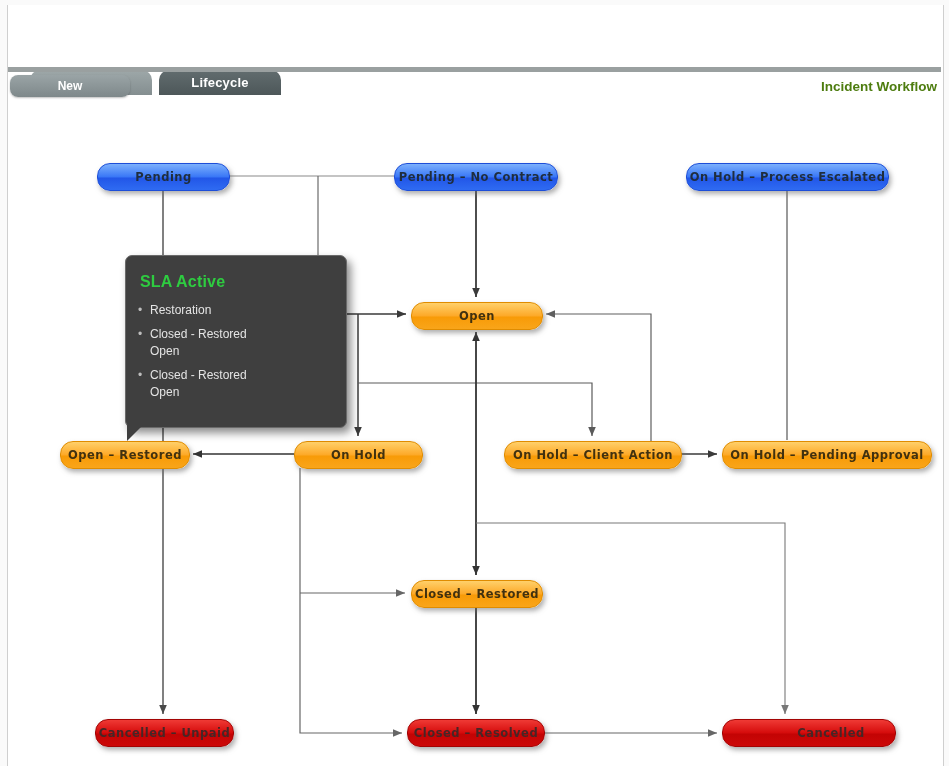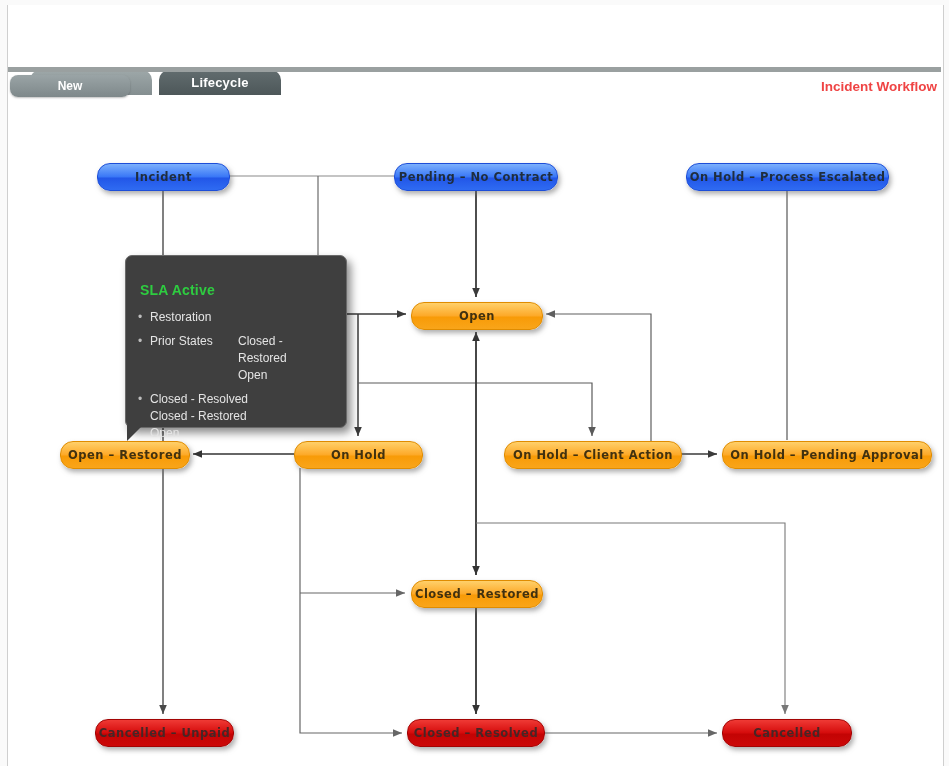--- a/index.html
+++ b/index.html
@@ -12,36 +12,36 @@
   .header span{font-size:15px;font-weight:bold;color:#111;padding-left:8px;letter-spacing:.2px;}
   .tab{position:absolute;top:42px;height:25px;width:122px;border-radius:10px 10px 0 0;
        display:flex;align-items:center;justify-content:center;color:#fff;
        font-size:13px;font-weight:bold;cursor:pointer;letter-spacing:.2px;margin-top:28px;}
   .tab.active{background:linear-gradient(#9ea8a9,#848e90);}
   .tab.inactive{background:linear-gradient(#626d6f,#4d5759);}
   .tabline{position:absolute;left:8px;top:67px;width:933px;height:5px;background:#9aa0a0;}
   .newbtn{position:absolute;left:10px;top:75px;width:120px;height:22px;border-radius:8px;
           background:linear-gradient(#9aa4a6,#7e888a);display:flex;align-items:center;justify-content:center;
           color:#fff;font-size:12px;font-weight:bold;cursor:pointer;box-shadow:0 1px 2px rgba(0,0,0,.25);}
-  .ctxlabel{position:absolute;right:12px;top:79px;font-size:13.5px;font-weight:bold;color:#ef4444;}
+  .ctxlabel{position:absolute;right:12px;top:79px;font-size:13.5px;font-weight:bold;color:#4d7c0f;}
   .diagram{position:absolute;left:0;top:0;width:949px;height:766px;}
   svg.edges{position:absolute;left:0;top:0;}
   .node{position:absolute;border-radius:13px;display:flex;align-items:center;justify-content:center;
         font-family:"DejaVu Sans",sans-serif;font-size:11.5px;font-weight:bold;letter-spacing:.5px;
         box-shadow:2px 3px 5px rgba(110,110,110,.55);cursor:pointer;white-space:nowrap;}
   .node.blue{background:linear-gradient(to bottom,#7cb0fc 0%,#3b79f7 48%,#2257e8 55%,#2f6bf2 100%);
              border:1px solid #1d4ed8;color:#1f2d3d;}
   .node.orange{background:linear-gradient(to bottom,#ffd06a 0%,#fdaa2a 48%,#f89b07 55%,#f9a51a 100%);
                border:1px solid #e08c00;color:#41310f;}
   .node.red{background:linear-gradient(to bottom,#ef3a35 0%,#d60d0d 48%,#c30404 55%,#cc0808 100%);
             border:1px solid #a30303;color:#472626;}
   .tooltip{position:absolute;left:125px;top:255px;width:222px;height:173px;box-sizing:border-box;
            background:#3f3f3f;border:1px solid #6a6a6a;border-radius:7px;padding:11px 12px;
            box-shadow:4px 5px 9px rgba(0,0,0,.45);color:#e4e4e4;font-size:12px;z-index:30;}
-  .tooltip .tt-title{color:#2ecc40;font-size:14px;font-weight:bold;margin:15px 0 11px 2px;letter-spacing:.2px;}
+  .tooltip .tt-title{color:#2ecc40;font-size:16px;font-weight:bold;margin:6px 0 11px 2px;letter-spacing:.2px;}
   .tt-row{display:flex;margin-bottom:7px;line-height:17px;}
   .tt-bullet{width:12px;color:#bdbdbd;flex:none;}
   .tt-label{width:88px;flex:none;}
   .tt-vals{display:flex;flex-direction:column;}
   .tt-pointer{position:absolute;left:1px;bottom:-14px;width:0;height:0;
               border-top:16px solid #3f3f3f;border-right:16px solid transparent;}
 </style>
 </head>
 <body>
 
@@ -121,53 +121,51 @@
         <g>
           <polyline points="476,523 785,523 785,714" fill="none" stroke="#787878" stroke-width="1.1"></polyline>
           <path d="M785,714 L781.2,705 L788.8,705 Z" fill="#787878"></path>
         </g>
         <g>
           <polyline points="543,733 717,733" fill="none" stroke="#666666" stroke-width="1.2"></polyline>
           <path d="M717,733 L708,736.8 L708,729.2 Z" fill="#666666"></path>
         </g>
       </svg>
     <div id="nodes">
-        <div class="node blue" style="left: 97px; top: 163px; width: 131px; height: 26px;">Incident</div>
+        <div class="node blue" style="left: 97px; top: 163px; width: 131px; height: 26px;">Pending</div>
         <div class="node blue" style="left: 394px; top: 163px; width: 162px; height: 26px;">Pending – No Contract</div>
         <div class="node blue" style="left: 686px; top: 163px; width: 201px; height: 26px;">On Hold – Process Escalated</div>
         <div class="node orange" style="left: 411px; top: 302px; width: 130px; height: 26px;">Open</div>
         <div class="node orange" style="left: 60px; top: 441px; width: 128px; height: 26px;">Open – Restored</div>
         <div class="node orange" style="left: 294px; top: 441px; width: 127px; height: 26px;">On Hold</div>
         <div class="node orange" style="left: 504px; top: 441px; width: 176px; height: 26px;">On Hold – Client Action</div>
         <div class="node orange" style="left: 722px; top: 441px; width: 208px; height: 26px;">On Hold – Pending Approval</div>
         <div class="node orange" style="left: 411px; top: 580px; width: 130px; height: 26px;">Closed – Restored</div>
         <div class="node red" style="left: 95px; top: 719px; width: 137px; height: 26px;">Cancelled – Unpaid</div>
         <div class="node red" style="left: 407px; top: 719px; width: 136px; height: 26px;">Closed – Resolved</div>
-        <div class="node red" style="left: 722px; top: 719px; width: 128px; height: 26px;">Cancelled</div>
+        <div class="node red" style="left: 722px; top: 719px; width: 128px; height: 26px; padding-left: 44px;">Cancelled</div>
       </div>
     <div class="tooltip">
       <div class="tt-title">SLA Active</div>
       <div id="tt-rows">
           <div class="tt-row">
             <span class="tt-bullet">•</span>
             <span class="tt-label">Restoration</span>
             <span class="tt-vals"></span>
           </div>
           <div class="tt-row">
             <span class="tt-bullet">•</span>
-            <span class="tt-label">Prior States</span>
             <span class="tt-vals">
               <span>Closed - Restored</span>
               <span>Open</span>
             </span>
           </div>
           <div class="tt-row">
             <span class="tt-bullet">•</span>
             <span class="tt-vals">
-              <span>Closed - Resolved</span>
               <span>Closed - Restored</span>
               <span>Open</span>
             </span>
           </div>
         </div>
       <div class="tt-pointer"></div>
     </div>
   </div>
 </div>
 

